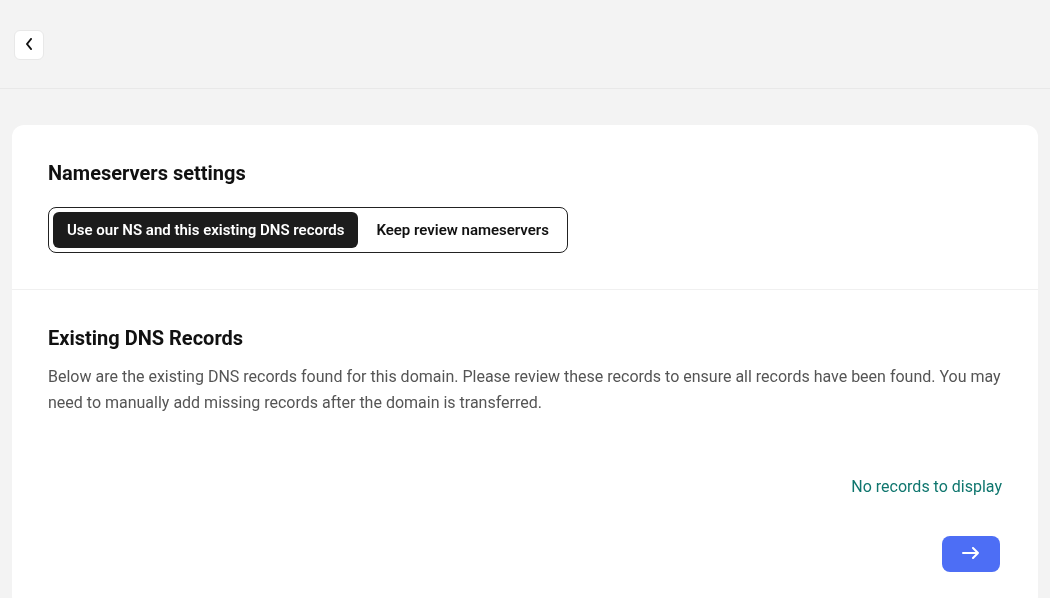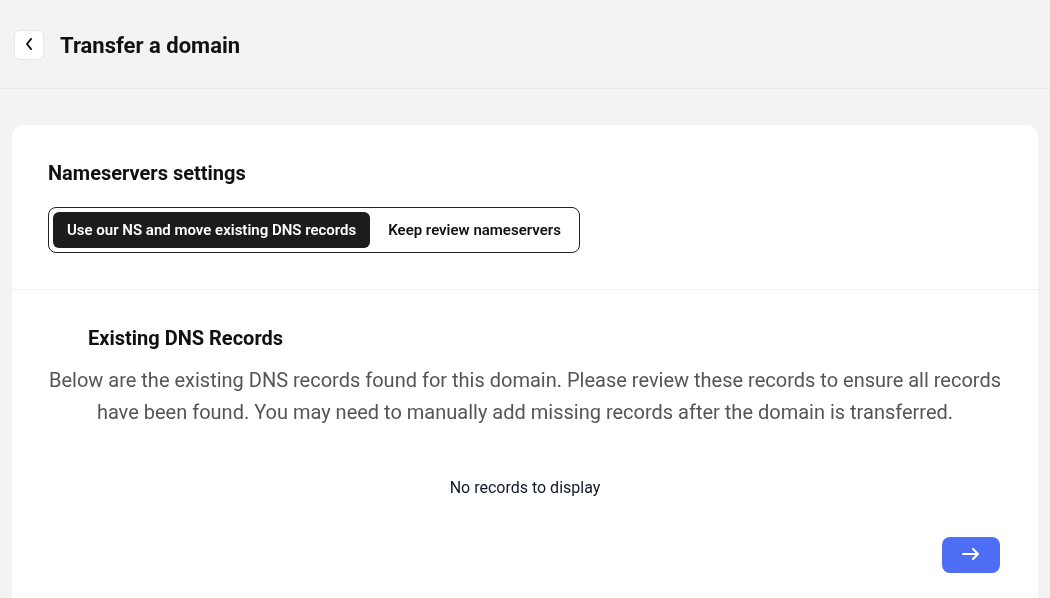--- a/index.html
+++ b/index.html
@@ -54,21 +54,20 @@
       border-top: 1px solid #f0f0f0;
     }
     .section-title {
       font-size: 20px;
       font-weight: 700;
       color: #111;
       margin-bottom: 22px;
     }
     .section-title.mb-sm {
       margin-bottom: 14px;
-      margin-left: 40px;
     }
     .toggle-group {
       display: inline-flex;
       border: 1px solid #222;
       border-radius: 8px;
       overflow: hidden;
       padding: 4px;
       gap: 4px;
     }
     .toggle-option {
@@ -81,30 +80,29 @@
     }
     .toggle-option.active {
       background: #1c1c1c;
       color: #fff;
     }
     .toggle-option.inactive {
       background: transparent;
       color: #111;
     }
     .desc-text {
-      font-size: 20px;
+      font-size: 16px;
       color: #555;
       line-height: 1.6;
-      margin-bottom: 40px;
-      text-align: center;
+      margin-bottom: 52px;
     }
     .empty-state {
-      text-align: center;
+      text-align: right;
       font-size: 16px;
-      color: #0f172a;
+      color: #0f766e;
       padding: 10px 0 40px 0;
     }
     .footer-actions {
       display: flex;
       justify-content: flex-end;
       padding-right: 2px;
     }
     .next-btn {
       width: 58px;
       height: 36px;
@@ -125,29 +123,28 @@
 <body>
 
 <div class="header">
   <button class="back-btn">
     <span>
       <svg viewBox="0 0 8 12" fill="none">
         <path d="M6 1L2 6L6 11" stroke="#111" stroke-width="2" stroke-linecap="round" stroke-linejoin="round"></path>
       </svg>
     </span>
   </button>
-  <h1 class="page-title">Transfer a domain</h1>
 </div>
 
 <div class="card">
 
   <div class="card-section">
     <h2 class="section-title">Nameservers settings</h2>
     <div class="toggle-group">
-      <div class="toggle-option active">Use our NS and move existing DNS records</div>
+      <div class="toggle-option active">Use our NS and this existing DNS records</div>
       <div class="toggle-option inactive">Keep review nameservers</div>
     </div>
   </div>
 
   <div class="card-section">
     <h2 class="section-title mb-sm">Existing DNS Records</h2>
     <p class="desc-text">Below are the existing DNS records found for this domain. Please review these records to ensure all records have been found. You may need to manually add missing records after the domain is transferred.</p>
     <div class="empty-state">No records to display</div>
     <div class="footer-actions">
       <button class="next-btn">

